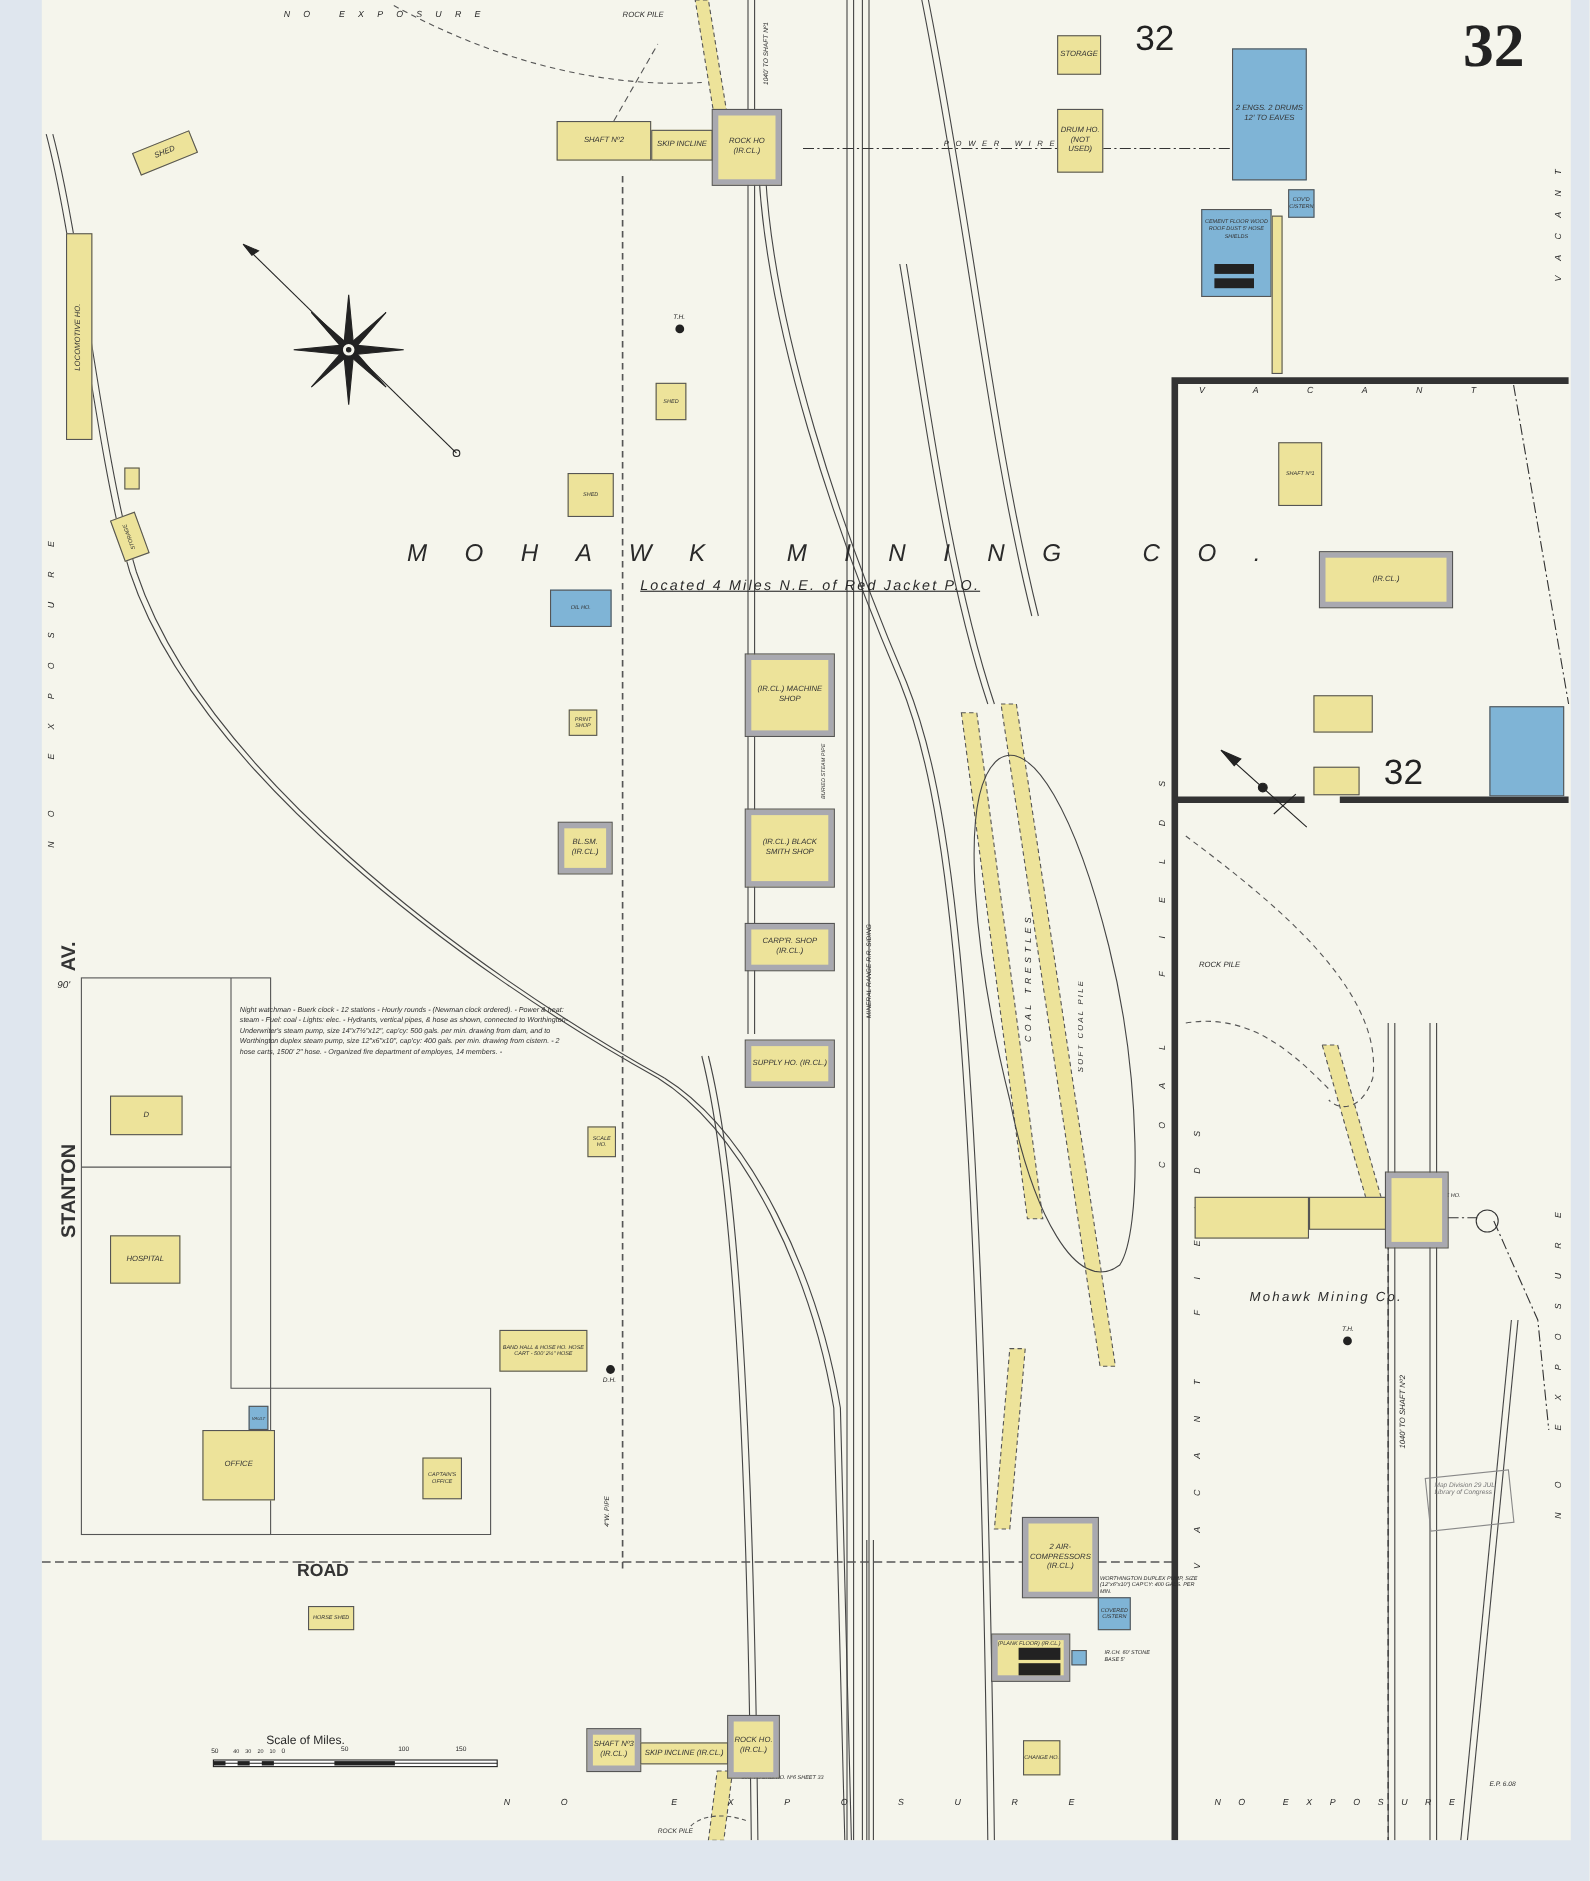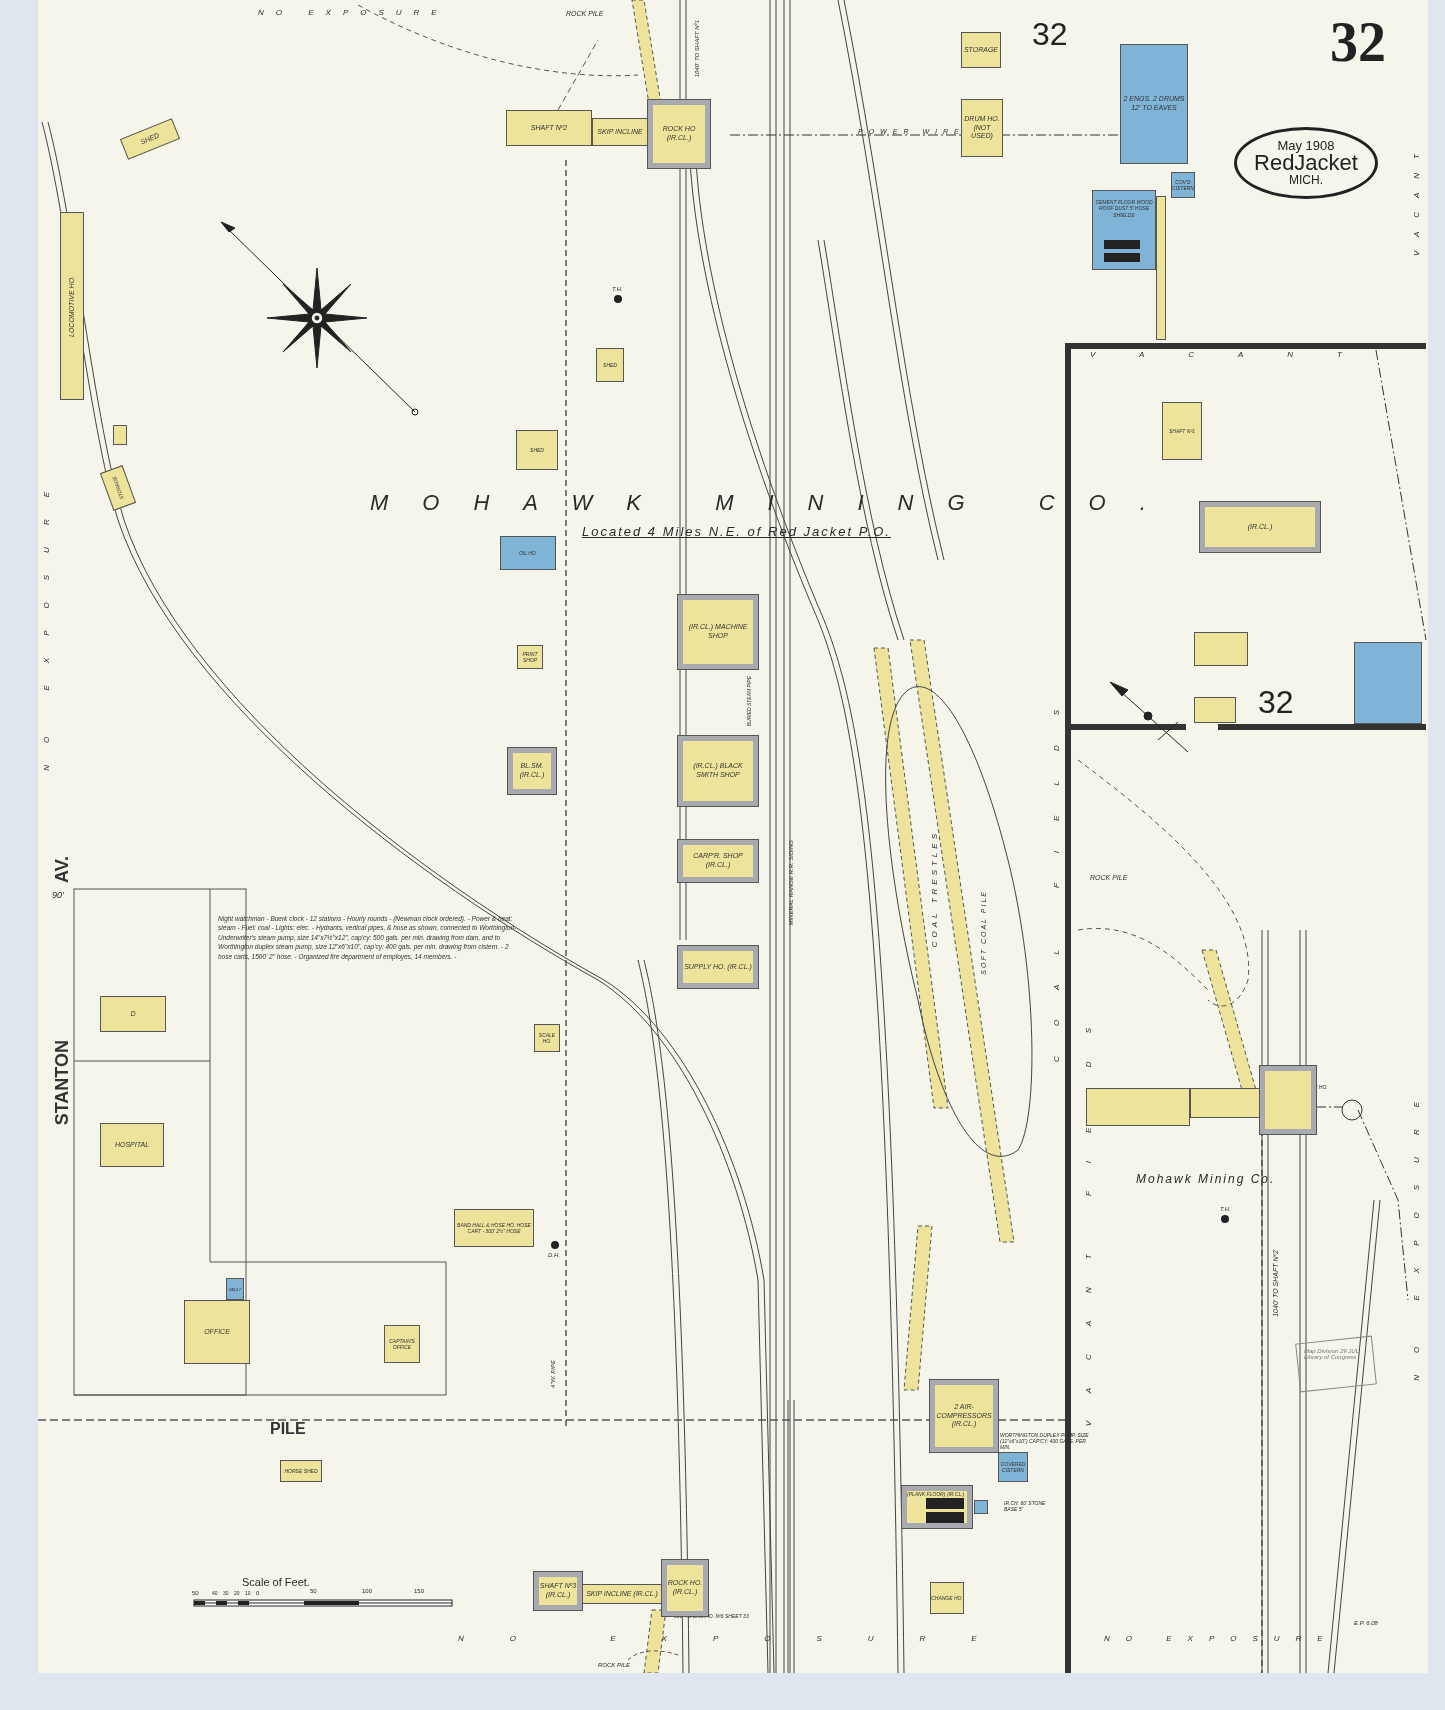--- a/index.html
+++ b/index.html
@@ -125,35 +125,30 @@
       <line x1="0" y1="3" x2="258" y2="3" stroke="#222"></line>
     </g>
 
     <rect x="1260" y="1340" width="76" height="48" fill="none" stroke="#888" transform="rotate(-6 1298 1364)"></rect>
   </svg>
 
   <div class="sheetnum" style="left:1292px;top:10px;font-size:56px;">32</div>
   <div class="num32" style="left:994px;top:16px;font-size:32px;">32</div>
   <div class="num32" style="left:1220px;top:684px;font-size:32px;">32</div>
 
-  <div id="oval">
-    <div style="font-size:13px;margin-top:8px;">May 1908</div>
-    <div style="font-size:22px;line-height:20px;">RedJacket</div>
-    <div style="font-size:12px;">MICH.</div>
-  </div>
 
   <div class="lbl spaced" style="left:332px;top:490px;font-size:22px;">MOHAWK MINING CO.</div>
   <div class="lbl" style="left:544px;top:524px;font-size:13px;letter-spacing:2px;text-decoration:underline;">Located 4 Miles N.E. of Red Jacket P.O.</div>
   <div class="lbl" style="left:1098px;top:1172px;font-size:12px;letter-spacing:2px;">Mohawk Mining Co.</div>
 
   <div class="note" style="left:180px;top:914px;width:300px;">Night watchman - Buerk clock - 12 stations - Hourly rounds - (Newman clock ordered). - Power &amp; heat: steam - Fuel: coal - Lights: elec. - Hydrants, vertical pipes, &amp; hose as shown, connected to Worthington-Underwriter's steam pump, size 14"x7½"x12", cap'cy: 500 gals. per min. drawing from dam, and to Worthington duplex steam pump, size 12"x6"x10", cap'cy: 400 gals. per min. drawing from cistern. - 2 hose carts, 1500' 2" hose. - Organized fire department of employes, 14 members. -</div>
 
   <div class="street vert" style="left:14px;top:1040px;font-size:18px;">STANTON</div>
   <div class="street vert" style="left:14px;top:856px;font-size:18px;">AV.</div>
-  <div class="street" style="left:232px;top:1420px;font-size:16px;">PILE</div>
+  <div class="street" style="left:232px;top:1420px;font-size:16px;">ROAD</div>
   <div class="lbl" style="left:14px;top:890px;font-size:9px;">90'</div>
 
   <div class="lbl" style="left:220px;top:8px;font-size:8px;letter-spacing:12px;">NO EXPOSURE</div>
   <div class="lbl vert" style="left:4px;top:470px;font-size:8px;letter-spacing:22px;">NO EXPOSURE</div>
   <div class="lbl" style="left:420px;top:1634px;font-size:8px;letter-spacing:46px;">NO EXPOSURE</div>
   <div class="lbl" style="left:1066px;top:1634px;font-size:8px;letter-spacing:16px;">NO EXPOSURE</div>
   <div class="lbl" style="left:1052px;top:350px;font-size:8px;letter-spacing:44px;">VACANT</div>
   <div class="lbl vert" style="left:1374px;top:140px;font-size:8px;letter-spacing:14px;">VACANT</div>
   <div class="lbl vert" style="left:1374px;top:1080px;font-size:8px;letter-spacing:22px;">NO EXPOSURE</div>
   <div class="lbl vert" style="left:1014px;top:680px;font-size:8px;letter-spacing:30px;">COAL FIELDS</div>
@@ -173,21 +168,21 @@
   <div class="lbl" style="left:1236px;top:1084px;font-size:5px;">150' TO 1 STY. ICE HO.</div>
   <div class="lbl vert" style="left:512px;top:1360px;font-size:6px;">4"W. PIPE</div>
   <div class="lbl" style="left:962px;top:1432px;font-size:5px;width:90px;white-space:normal;">WORTHINGTON DUPLEX PUMP, SIZE (12"x6"x10") CAP'CY: 400 GALS. PER MIN.</div>
   <div class="lbl" style="left:966px;top:1500px;font-size:5px;width:50px;white-space:normal;">IR.CH. 60' STONE BASE 5'</div>
   <div class="lbl" style="left:574px;top:286px;font-size:6px;">T.H.</div>
   <div class="lbl" style="left:510px;top:1252px;font-size:6px;">D.H.</div>
   <div class="lbl" style="left:1182px;top:1206px;font-size:6px;">T.H.</div>
   <div class="lbl" style="left:1266px;top:1348px;font-size:6px;width:64px;white-space:normal;color:#777;">Map Division 29 JUL Library of Congress</div>
   <div class="lbl" style="left:1316px;top:1620px;font-size:6px;">E.P. 6.08</div>
 
-  <div class="lbl" style="left:204px;top:1576px;font-size:11px;font-style:normal;">Scale of Feet.</div>
+  <div class="lbl" style="left:204px;top:1576px;font-size:11px;font-style:normal;">Scale of Miles.</div>
   <div class="lbl" style="left:154px;top:1590px;font-size:6px;font-style:normal;">50</div>
   <div class="lbl" style="left:174px;top:1590px;font-size:5px;font-style:normal;">40</div>
   <div class="lbl" style="left:185px;top:1590px;font-size:5px;font-style:normal;">30</div>
   <div class="lbl" style="left:196px;top:1590px;font-size:5px;font-style:normal;">20</div>
   <div class="lbl" style="left:207px;top:1590px;font-size:5px;font-style:normal;">10</div>
   <div class="lbl" style="left:218px;top:1590px;font-size:6px;font-style:normal;">0</div>
   <div class="lbl" style="left:272px;top:1588px;font-size:6px;font-style:normal;">50</div>
   <div class="lbl" style="left:324px;top:1588px;font-size:6px;font-style:normal;">100</div>
   <div class="lbl" style="left:376px;top:1588px;font-size:6px;font-style:normal;">150</div>
 

